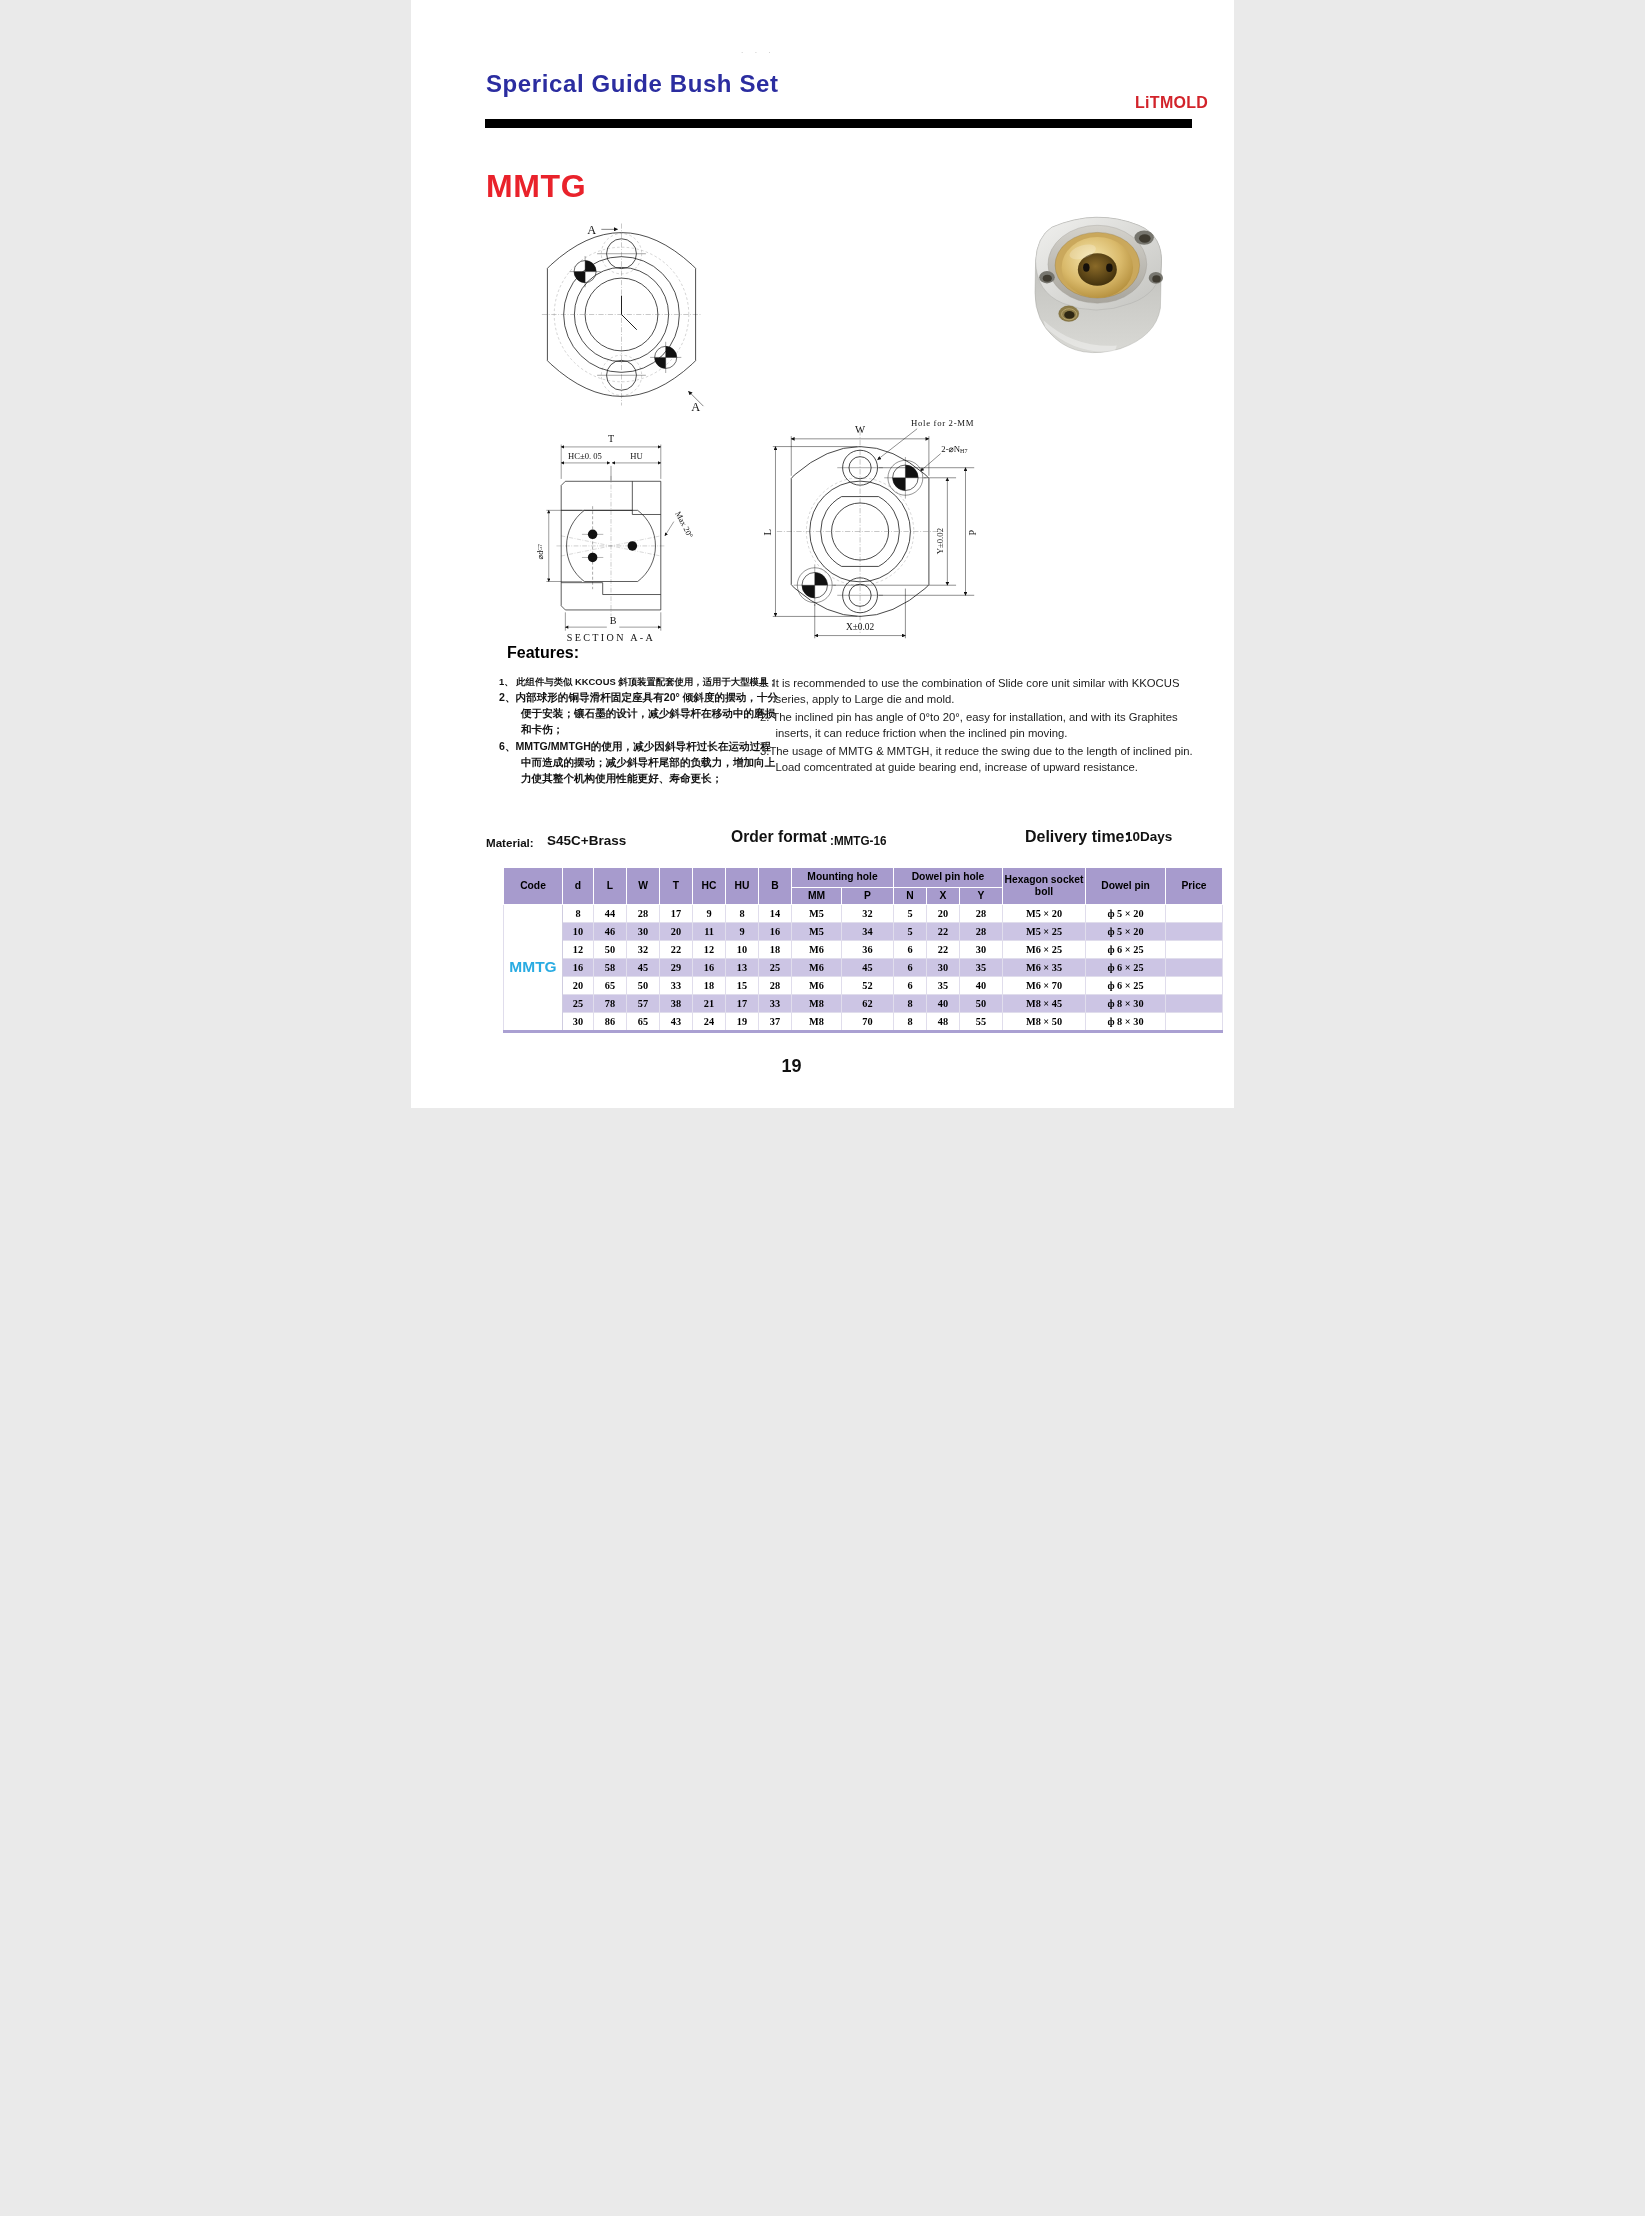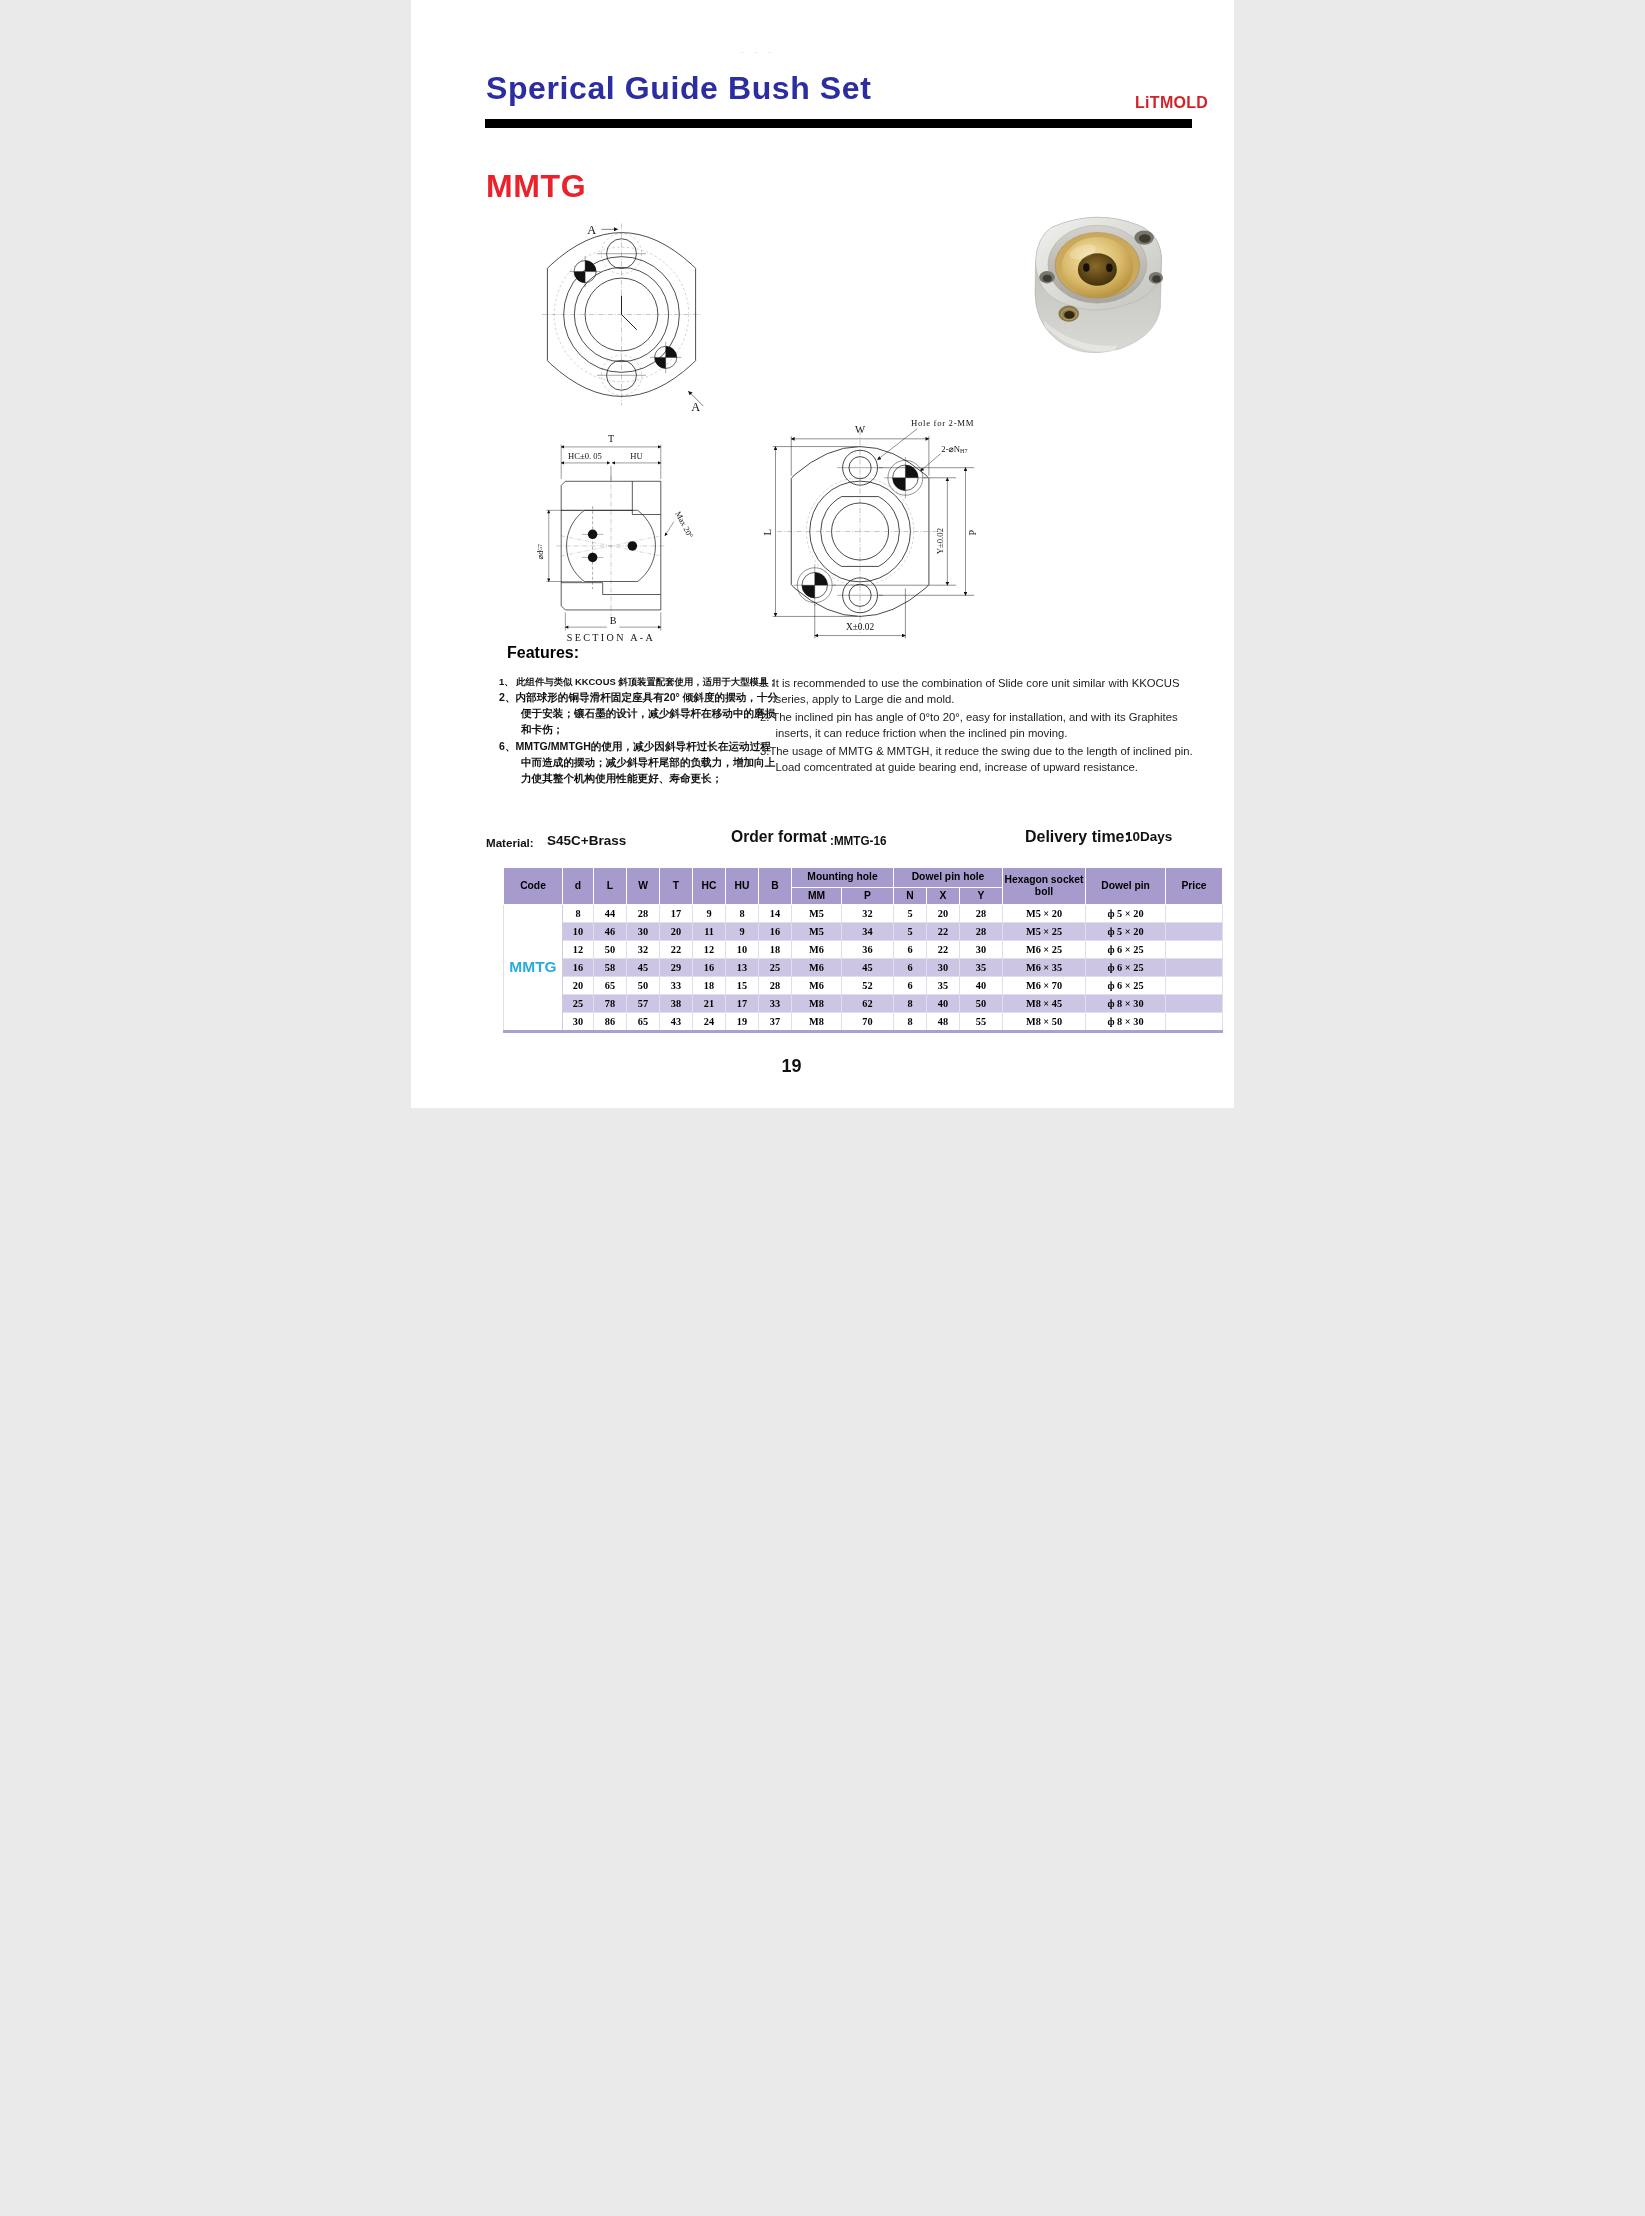--- a/index.html
+++ b/index.html
@@ -4,21 +4,21 @@
 <style>
   html,body { margin:0; padding:0; background:#eaeaea; }
   .page {
     position:relative; width:823px; height:1108px; margin:0 auto;
     background:#ffffff; overflow:hidden;
     font-family:"Liberation Sans", sans-serif; color:#111;
   }
   .abs { position:absolute; }
 
   .top-marks { left:330px; top:45px; color:#c8c8c8; font-size:8.4px; letter-spacing:4.5px; }
-  .title { left:75px; top:70px; font-size:32px; font-weight:700; color:#2b2da0; letter-spacing:0.6px; }
+  .title { left:75px; top:70px; font-size:24px; font-weight:700; color:#2b2da0; letter-spacing:0.6px; }
   .brand { left:724px; top:94px; font-size:16px; font-weight:700; color:#d2232a; letter-spacing:0.3px; }
   .rule  { left:74px; top:119px; width:707px; height:9px; background:#000; }
   .mmtg-heading { left:75px; top:168px; font-size:32px; font-weight:700; color:#e9222b; letter-spacing:0.6px; }
 
   .fv { left:126px; top:217px; width:169px; height:195px; }
   .ph { left:602px; top:196px; width:170px; height:169px; }
   .sv { left:117px; top:417px; width:166px; height:227px; }
   .rv { left:347px; top:414px; width:231px; height:235px; }
 
   .features-heading { left:96px; top:644px; font-size:16px; font-weight:700; color:#000; }

